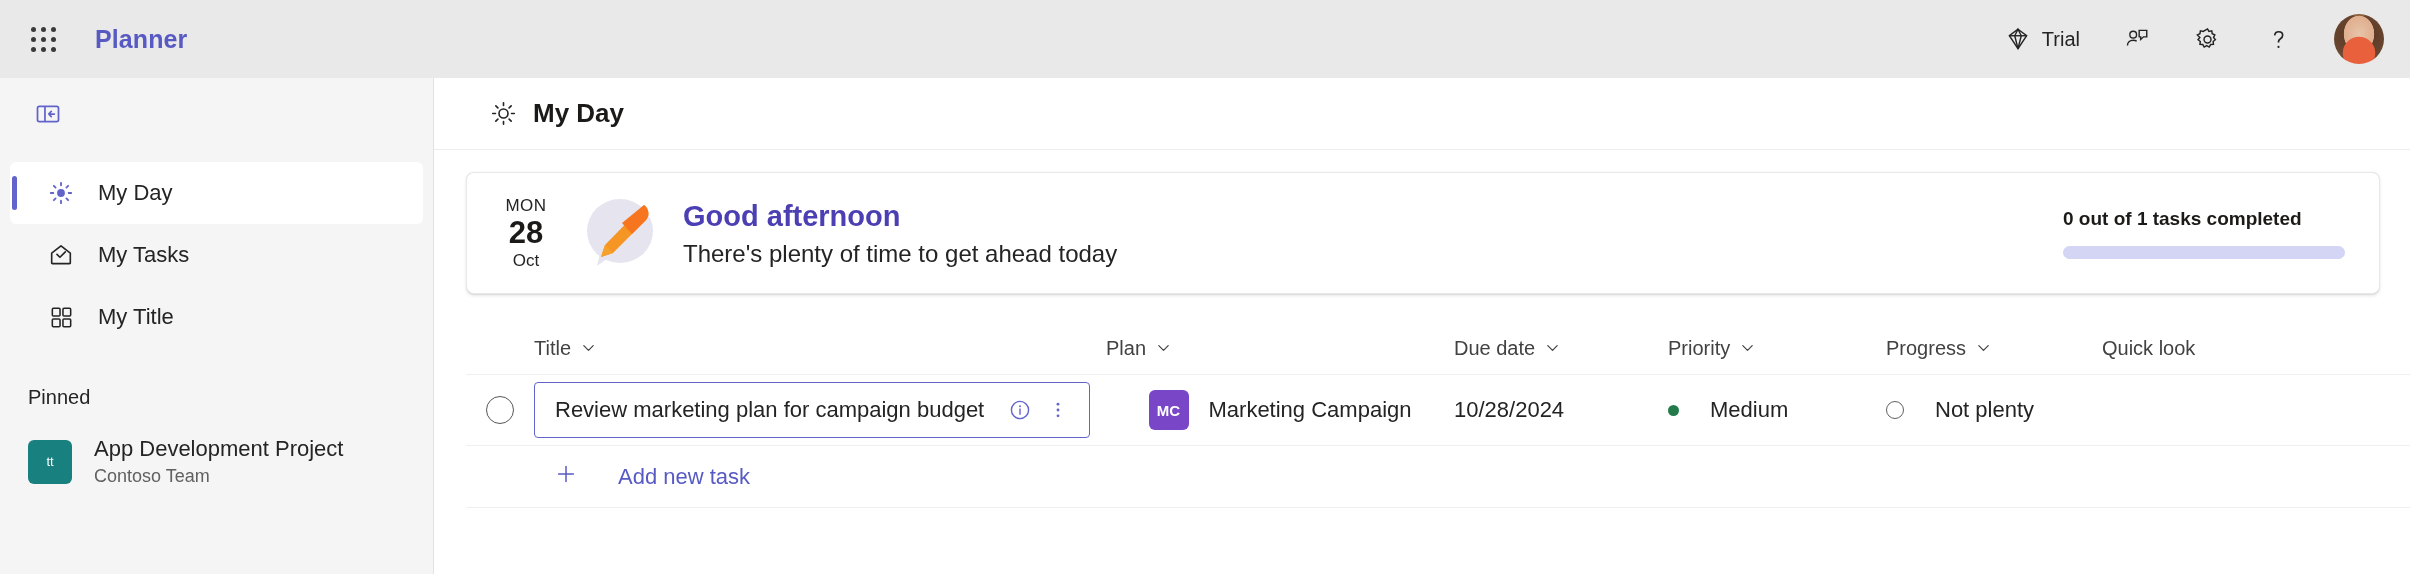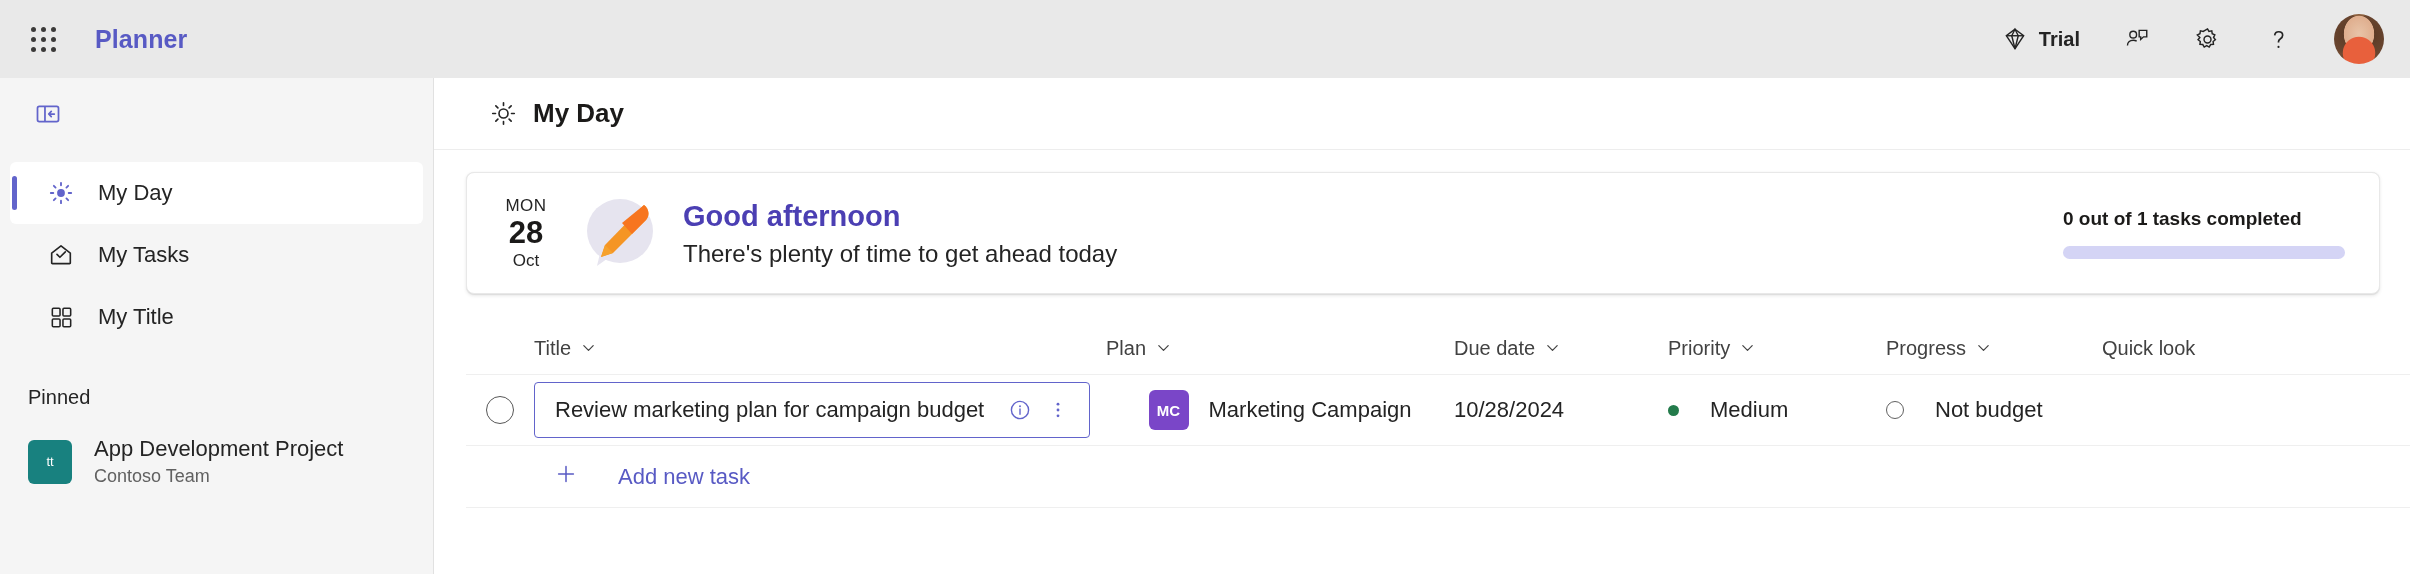--- a/index.html
+++ b/index.html
@@ -36,21 +36,20 @@
     color: #585ac4;
     font-weight: 600;
     margin-left: 29px;
     letter-spacing: .1px;
   }
   .header-right {
     margin-left: auto;
     display: flex;
     align-items: center;
     gap: 12px;
-    font-weight: bold;
   }
   .hdr-btn {
     height: 48px;
     display: flex; align-items: center; gap: 11px;
     padding: 0 16px;
     border-radius: 4px;
     cursor: pointer;
     color: #242424;
     font-size: 20px;
   }
@@ -532,21 +531,21 @@
         </div>
         <div class="c-prio">
           <div class="prio-cell">
             <span class="prio-dot"></span>
             <span class="cell-text">Medium</span>
           </div>
         </div>
         <div class="c-prog">
           <div class="prog-cell">
             <span class="prog-circle"></span>
-            <span class="cell-text">Not budget</span>
+            <span class="cell-text">Not plenty</span>
           </div>
         </div>
         <div class="c-quick"></div>
       </div>
 
       <div class="trow add-row">
         <div class="c-check"></div>
         <div class="c-title">
           <div class="add-btn">
             <span>

